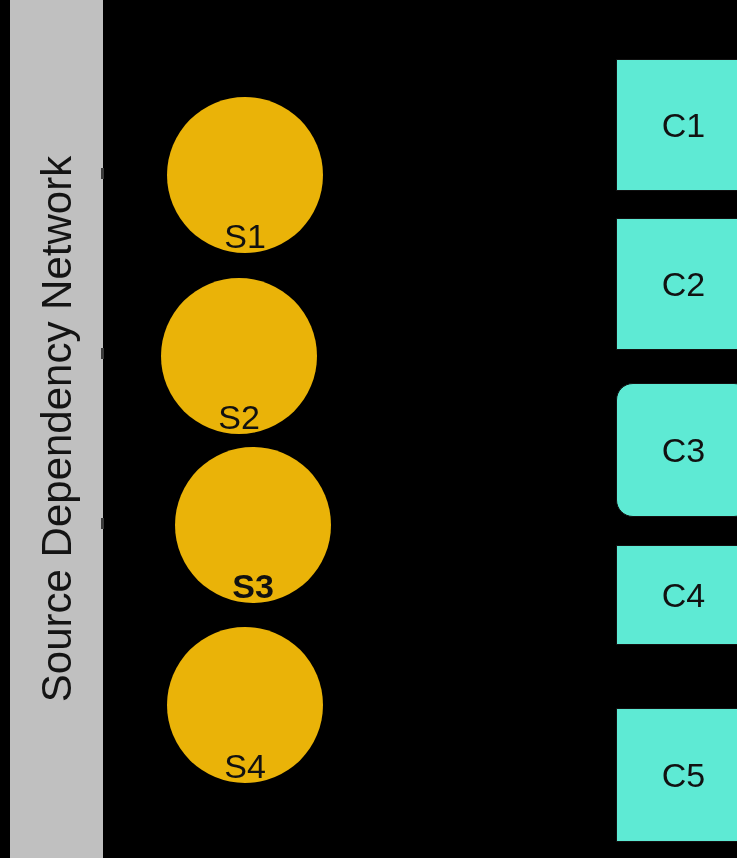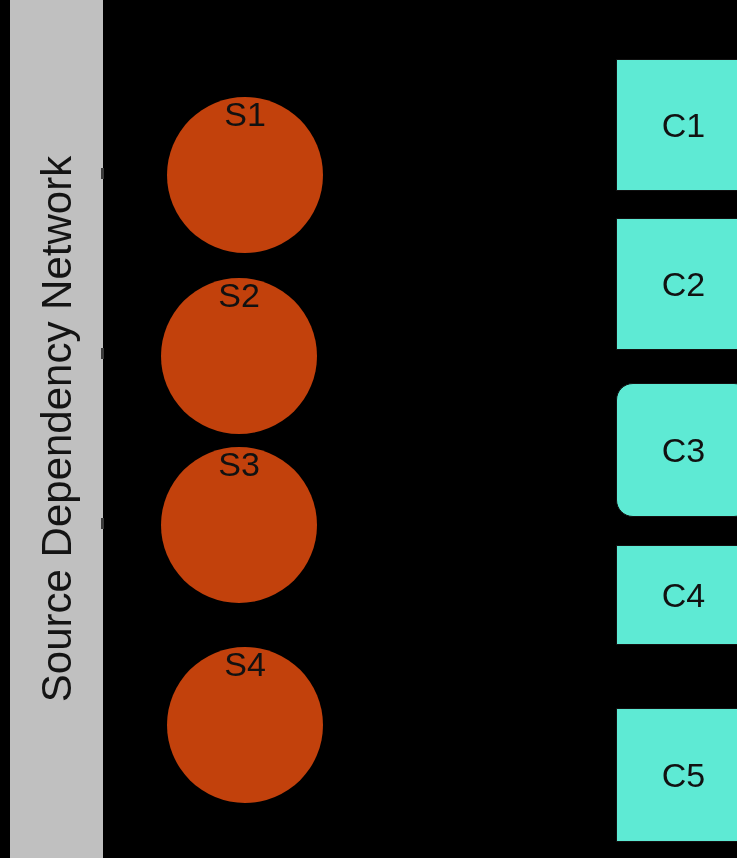--- a/index.html
+++ b/index.html
@@ -44,23 +44,23 @@
     height: 11px;
     background: #3a3a3a;
   }
 
   
   .node-circle {
     position: absolute;
     width: 156px;
     height: 156px;
     border-radius: 50%;
-    background: #c2410c;
+    background: #eab308;
     display: flex;
-    align-items: flex-start;
+    align-items: flex-end;
     justify-content: center;
   }
   .node-circle .node-label {
     font-size: 34px;
     color: #111111;
     line-height: 1;
   }
 
   
   .node-box {
@@ -91,24 +91,24 @@
     <div class="tick" style="top:348px;"></div>
     <div class="tick" style="top:518px;"></div>
   </div>
 
   <div class="node-circle" style="left:167px; top:97px;">
     <span class="node-label">S1</span>
   </div>
   <div class="node-circle" style="left:161px; top:278px;">
     <span class="node-label">S2</span>
   </div>
-  <div class="node-circle" style="left:161px; top:447px;">
+  <div class="node-circle" style="left:175px; top:447px;font-weight:bold;">
     <span class="node-label">S3</span>
   </div>
-  <div class="node-circle" style="left:167px; top:647px;">
+  <div class="node-circle" style="left:167px; top:627px;">
     <span class="node-label">S4</span>
   </div>
 
   <div class="node-box" style="top:59px; height:132px;">
     <span class="node-label">C1</span>
   </div>
   <div class="node-box" style="top:218px; height:132px;text-align:right;">
     <span class="node-label">C2</span>
   </div>
   <div class="node-box" style="top:383px; height:134px;border-radius:17px;">

